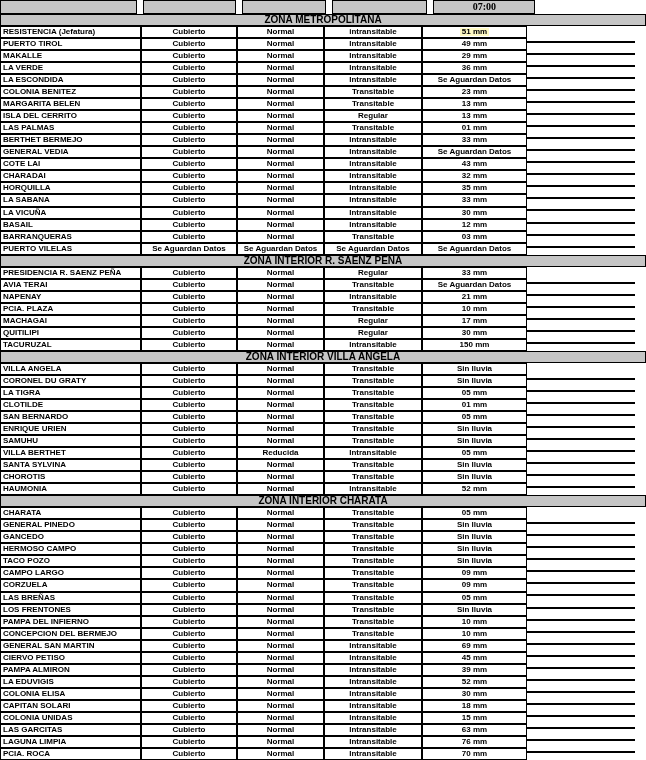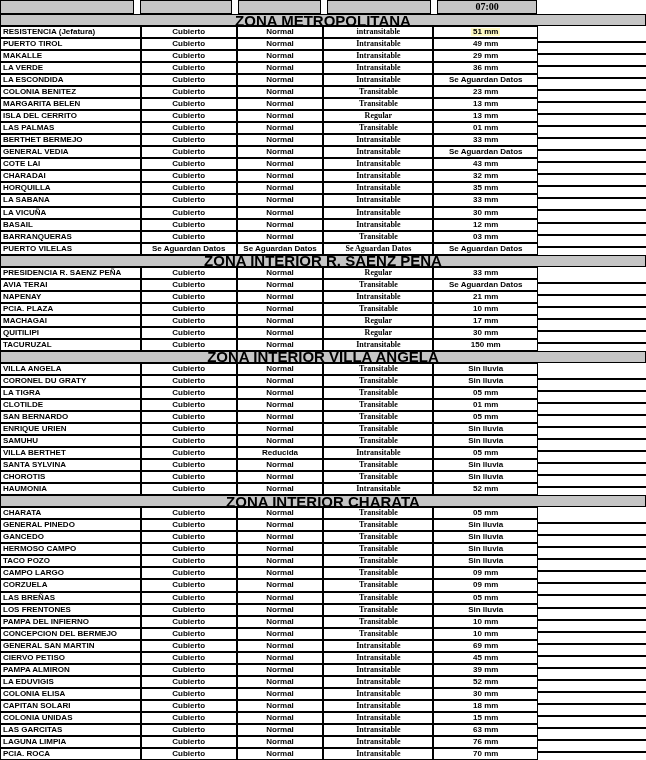--- a/index.html
+++ b/index.html
@@ -18,27 +18,27 @@
     border:1px solid #000;
     display:flex;align-items:center;justify-content:center;
     font-weight:bold;font-size:8px;line-height:1;
     color:#000;
     white-space:nowrap;overflow:hidden;
     background:#fff;
   }
   .c1{width:141px;justify-content:flex-start;padding-left:2px;}
   .c2{width:96px;}
   .c3{width:87px;}
-  .c4{width:110px;font-family:Liberation Serif, serif;}
+  .c4{width:98px;}
   .c5{width:105px;}
   .c6{width:108px;margin-top:15px;}
   .toprow .c{background:#c5c5c5;}
   .time{font-family:"Liberation Serif",serif;font-size:10px;}
   .sechead{}
-  .sechead .c{width:646px;background:#c5c5c5;font-size:15px;}
+  .sechead .c{width:646px;background:#c5c5c5;font-size:10px;}
   .hl{padding:0 2px;}
 </style>
 </head>
 <body>
 
 <div class="doc">
   <div class="row toprow">
     <div class="c c1"></div>
     <div class="c c2"></div>
     <div class="c c3"></div>

